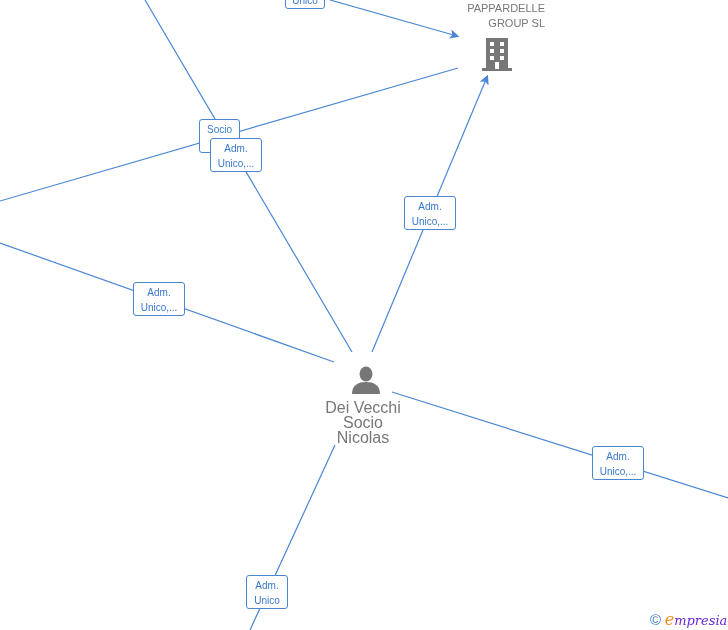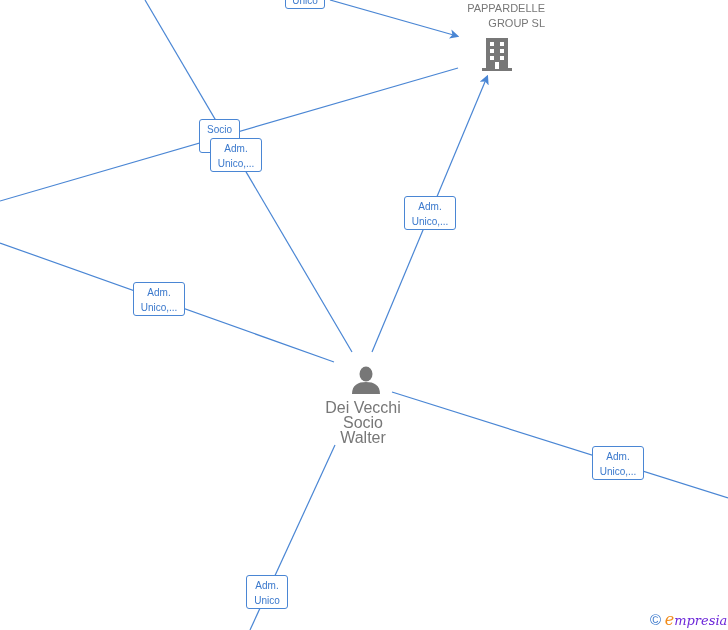--- a/index.html
+++ b/index.html
@@ -89,19 +89,19 @@
   </g>
 </svg>
 
 <svg class="icon" style="left:351px;top:366px;" width="30" height="28" viewBox="0 0 30 28">
   <ellipse cx="15" cy="8" rx="6.5" ry="7.5" fill="#777"></ellipse>
   <path d="M1,28 C1,19 7,16 15,16 C23,16 29,19 29,28 Z" fill="#777"></path>
 </svg>
 <div class="node-label" style="left:313px;top:400px;width:100px;">
   <div>Dei Vecchi</div>
   <div>Socio</div>
-  <div>Walter</div>
+  <div>Nicolas</div>
 </div>
 
 <div class="brand">
   <span class="c">©</span>
   <span class="e">e</span><span class="rest">mpresia</span>
 </div>
 
 </body></html>

